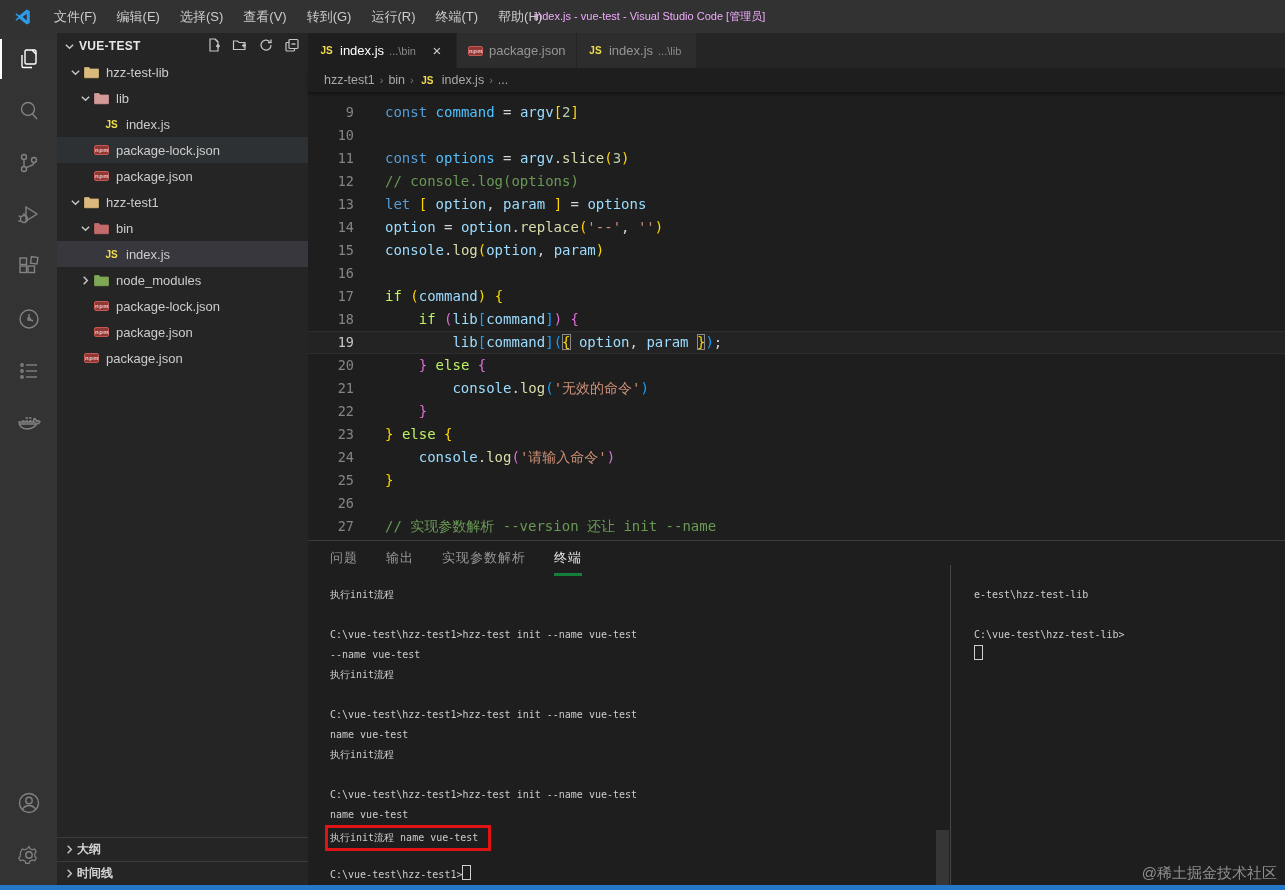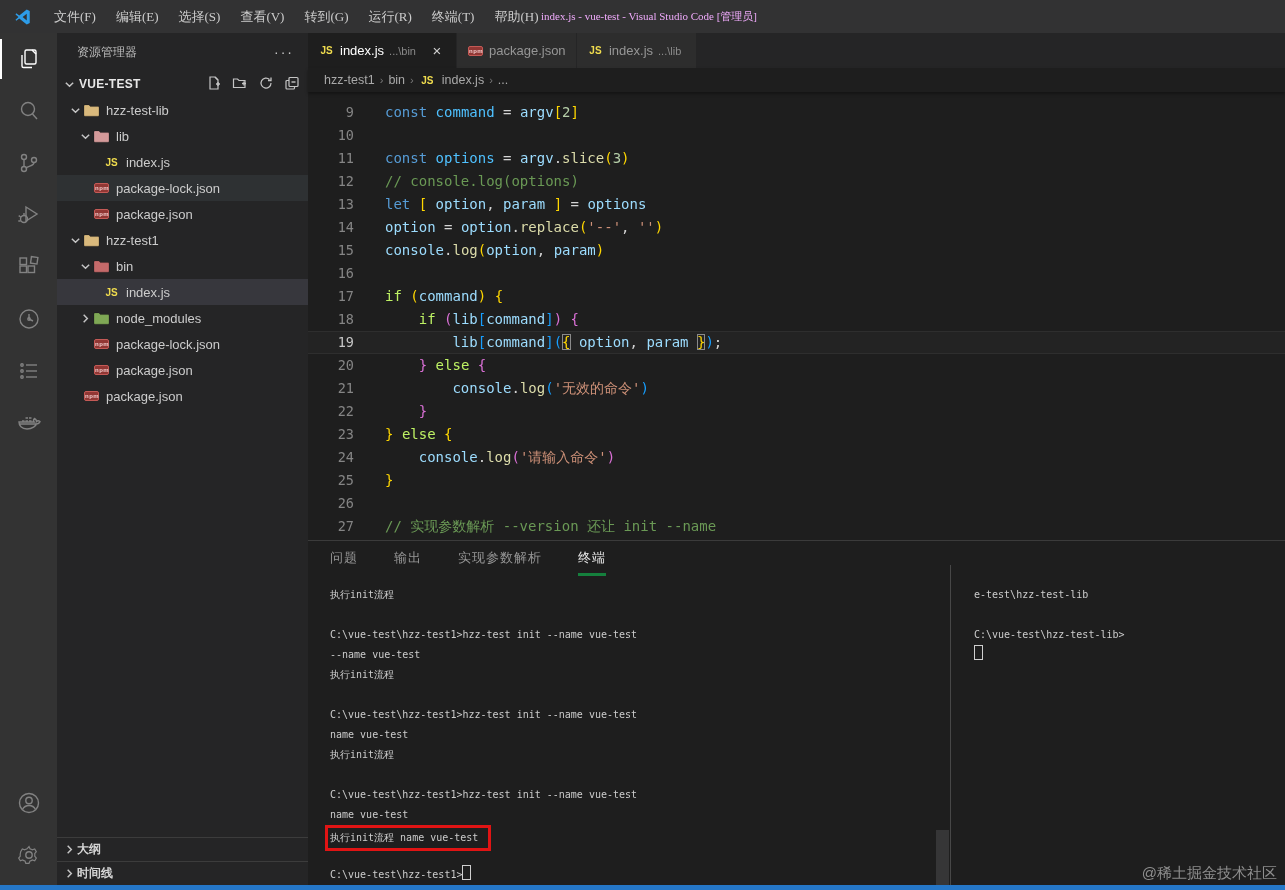--- a/index.html
+++ b/index.html
@@ -2,21 +2,21 @@
 <html><head>
 <meta charset="utf-8">
 <style>
   * { margin:0; padding:0; box-sizing:border-box; }
   html,body { width:1285px; height:890px; overflow:hidden; background:#1e1e1e;
     font-family:"Liberation Sans", sans-serif; }
   .app { position:relative; width:1285px; height:890px; background:#1e1e1e; }
 
   
   .titlebar { position:absolute; left:0; top:0; width:100%; height:33px; background:#323233;
-    display:flex; align-items:center; color:#cccccc; font-size:13px;font-family:Liberation Serif, serif; }
+    display:flex; align-items:center; color:#cccccc; font-size:13px; }
   .vscode-logo { width:22px; height:18px; margin:0 10px 0 12px; position:relative; }
   .vscode-logo svg { width:100%; height:100%; }
   .menus { display:flex; }
   .menu-item { padding:0 10px; height:33px; line-height:33px; cursor:default; }
   .win-title { position:absolute; left:50%; transform:translateX(-47%); top:0; height:33px;
     line-height:33px; color:#f0abfc; font-size:11px; white-space:nowrap; }
 
   
   .main { position:absolute; top:33px; left:0; right:0; bottom:5px; display:flex; }
 
@@ -77,21 +77,21 @@
   .ltext { padding-left:31px; }
   .code-line.current { background:rgba(120,120,120,.06); box-shadow:inset 0 1px 0 #2e2e2e, inset 0 -1px 0 #2e2e2e; }
   .code-line.current .gutter { color:#c6c6c6; }
   .tk-kw{color:#569cd6} .tk-ct{color:#bef264} .tk-vr{color:#9cdcfe} .tk-cv{color:#4fc1ff}
   .tk-fn{color:#dcdcaa} .tk-num{color:#b5cea8} .tk-str{color:#ce9178} .tk-cm{color:#6a9955}
   .tk-pln{color:#d4d4d4} .tk-b1{color:#ffd700} .tk-b2{color:#da70d6} .tk-b3{color:#179fff}
   .tk-b1m{color:#ffd700; outline:1px solid #8a8a8a; outline-offset:-1px; }
 
   
   .panel { height:345px; border-top:1px solid #3b3b3b; background:#1e1e1e; position:relative; }
-  .panel-tabs { height:35px; display:flex; align-items:center; padding-left:22px; gap:36px; }
+  .panel-tabs { height:35px; display:flex; align-items:center; padding-left:22px; gap:28px; }
   .panel-tab { font-size:13px; color:#969696; height:35px; line-height:33px; cursor:pointer; letter-spacing:1px; }
   .panel-tab.active { color:#e7e7e7; border-bottom:3px solid #15803d; }
   .term-wrap { position:absolute; top:36px; left:0; right:0; bottom:0; font-family:"DejaVu Sans Mono", monospace;
     font-size:10px; color:#cccccc; }
   .term-left { position:absolute; left:0; top:0; bottom:0; width:642px; padding:8px 0 0 22px; overflow:hidden; }
   .term-right { position:absolute; left:643px; top:0; bottom:0; right:0; padding:8px 0 0 23px; }
   .term-divider { position:absolute; left:642px; top:-12px; bottom:0; width:1px; background:#474747; }
   .tline { height:20px; line-height:20px; white-space:pre; }
   .tline .hlbox { display:inline-block; border:3px solid #e01414; padding:0 10px 0 2px; margin-left:-5px; height:26px; line-height:20px; }
   .cursor-box { display:inline-block; width:9px; height:15px; border:1px solid #cfcfcf; vertical-align:-2px; }
@@ -203,24 +203,20 @@
           <div class="ab-item">
             <svg viewBox="0 0 26 26">
               <circle cx="13" cy="13" r="3.2"></circle>
               <path d="M13 4.5 l1 2.3 a6.8 6.8 0 0 1 2.3 1 l2.4 -.8 1.6 2.7 -1.6 1.9 a6.8 6.8 0 0 1 0 2.6 l1.6 1.9 -1.6 2.7 -2.4 -.8 a6.8 6.8 0 0 1 -2.3 1 l-1 2.3 h-3.2 l-.8 -2.3 a6.8 6.8 0 0 1 -2.3 -1 l-2.4 .8 -1.6 -2.7 1.6 -1.9 a6.8 6.8 0 0 1 0 -2.6 L4.7 9.7 6.3 7 l2.4 .8 a6.8 6.8 0 0 1 2.3 -1 z" stroke-width="1.2"></path>
             </svg>
           </div>
         </div>
     </div>
 
     <div class="sidebar">
-      <div class="sb-header">
-        <span>资源管理器</span>
-        <span class="sb-more">···</span>
-      </div>
       <div class="sb-section">
         <span class="chev">
             <svg viewBox="0 0 12 12">
               <polyline points="2,4 6,8 10,4"></polyline>
             </svg>
           </span>
         <span class="sb-section-label">VUE-TEST</span>
         <span class="sb-tools" id="sb-tools">
             <span><svg viewBox="0 0 16 16">
                 <path d="M9 2 H4 v12 h8 V5 Z"></path>

